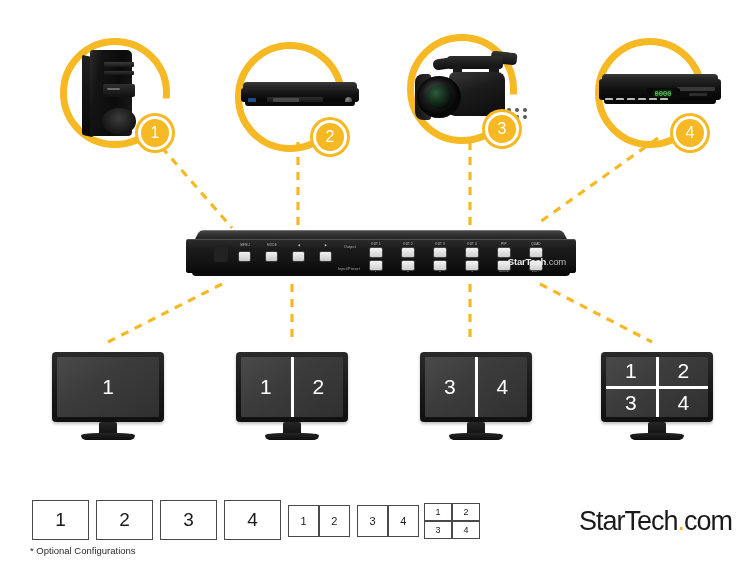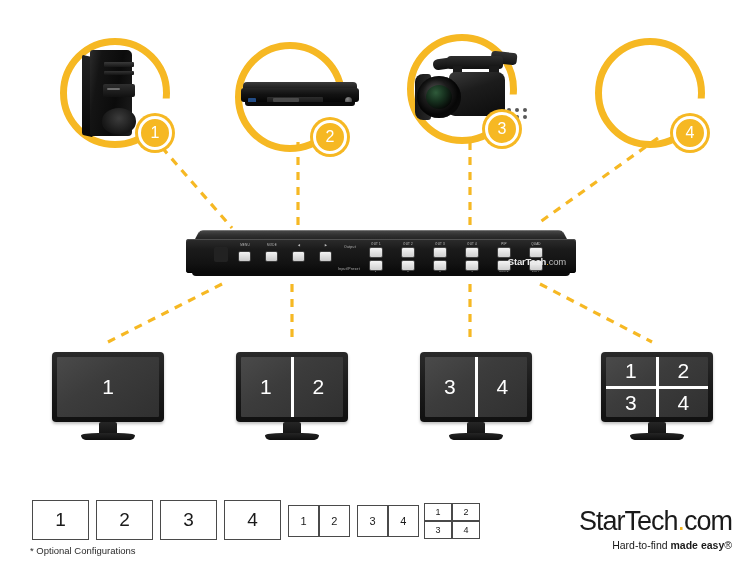--- a/index.html
+++ b/index.html
@@ -289,20 +289,39 @@
         </div>
       </div>
       <div class="hood"></div>
       <div class="lens"></div>
     </div>
     <div class="badge" style="left:78px; top:78px;">3</div>
   </div>
 
   <div class="source" style="left:595px; top:38px;">
     <div class="ring"></div>
+    <div class="dev stb">
+      <div class="top"></div>
+      <div class="face">
+        <div class="brand"></div>
+        <div class="brand2"></div>
+        <div class="disp">
+          <span>0000</span>
+        </div>
+        <div class="keys">
+          <i style="left:0"></i>
+            <i style="left:11px"></i>
+            <i style="left:22px"></i>
+          <i style="left:33px"></i>
+            <i style="left:44px"></i>
+            <i style="left:55px"></i>
+        </div>
+      </div>
+      <div class="base"></div>
+    </div>
     <div class="badge" style="left:78px; top:78px;">4</div>
   </div>
 
   <div id="switch">
     <div class="lid"></div>
     <div class="face">
 
       <div class="ir"></div>
 
       <div class="ctrllbl" style="left:50px;">MENU</div>
@@ -441,16 +460,15 @@
       <div class="c" style="font-size:9px;">3</div>
       <div class="vline"></div>
       <div class="c" style="font-size:9px;">4</div>
     </div>
   </div>
 
   <div id="optnote">* Optional Configurations</div>
 
   <div id="brand">
     <div class="wordmark"><span>StarTech</span><span class="dot">.</span><span class="com">com</span></div>
-    <div class="tag"><span>Hard-to-find </span><b>made easy</b><span>®</span></div>
   </div>
 
 </div>
 
 </body></html>

